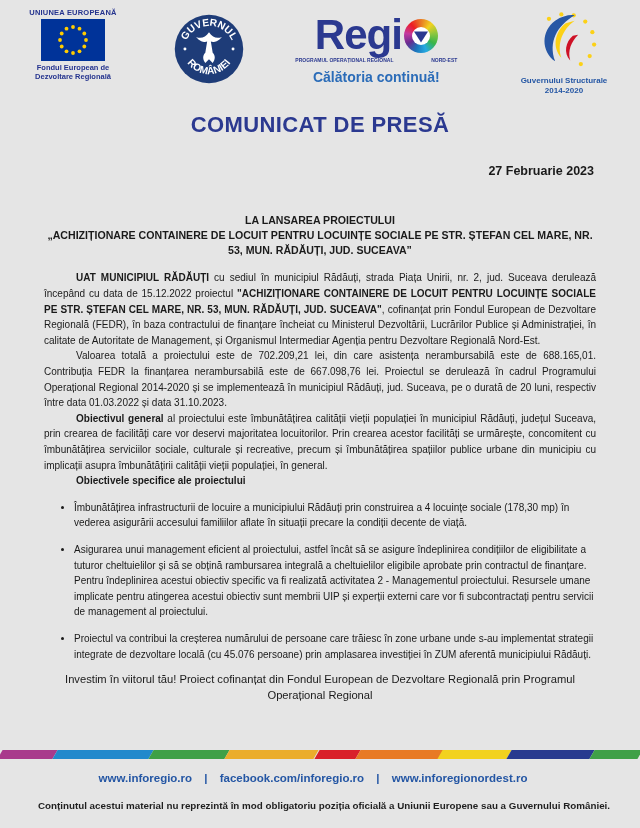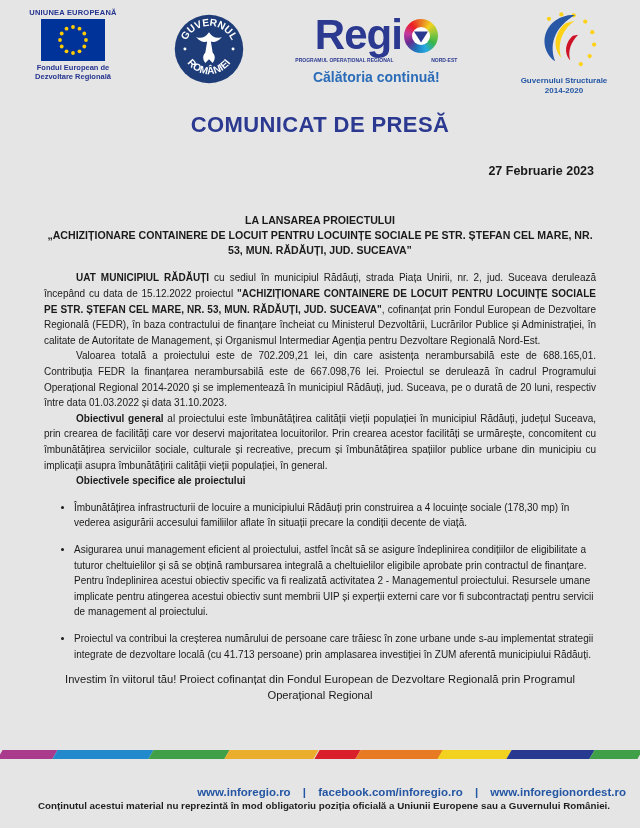--- a/index.html
+++ b/index.html
@@ -36,21 +36,21 @@
   .body-text{padding:0 44px;font-size:10px;line-height:15.6px;text-align:justify;margin-top:13px;}
   .body-text p{margin:0;text-indent:32px;}
   .obj-heading{margin:15px 0 0 0;text-indent:32px;font-weight:bold;text-align:left;}
   ul.objectives{margin:7px 0 0 0;padding-left:30px;text-align:left;}
   ul.objectives li{margin-bottom:1px;margin-top:11px;}
 
   
   .slogan{position:absolute;left:0;right:0;top:672px;text-align:center;font-size:11.2px;line-height:15.6px;padding:0 55px;}
   .stripe{position:absolute;left:0;right:0;top:750px;height:9px;display:flex;overflow:hidden;}
   .stripe-seg{height:100%;transform:skewX(-30deg);}
-  .links-bar{position:absolute;left:0;right:14px;top:772px;text-align:right;font-size:11.5px;font-weight:bold;color:#2456A4;margin-top:14px;}
+  .links-bar{position:absolute;left:0;right:14px;top:772px;text-align:center;font-size:11.5px;font-weight:bold;color:#2456A4;}
   .links-bar .sep{margin:0 9px;}
   .disclaimer{position:absolute;left:8px;right:0;top:800px;text-align:center;font-size:9.8px;font-weight:600;color:#1f1f1f;}
 </style>
 </head>
 <body>
 
 <div class="page">
 
   <header class="logo-bar">
 
@@ -148,21 +148,21 @@
 
     <p>Valoarea totală a proiectului este de 702.209,21 lei, din care asistența nerambursabilă este de 688.165,01. Contribuția FEDR la finanțarea nerambursabilă este de 667.098,76 lei. Proiectul se derulează în cadrul Programului Operațional Regional 2014-2020 și se implementează în municipiul Rădăuți, jud. Suceava, pe o durată de 20 luni, respectiv între data 01.03.2022 și data 31.10.2023.</p>
 
     <p><b>Obiectivul general</b><span> al proiectului este îmbunătățirea calității vieții populației în municipiul Rădăuți, județul Suceava, prin crearea de facilități care vor deservi majoritatea locuitorilor. Prin crearea acestor facilități se urmărește, concomitent cu îmbunătățirea serviciilor sociale, culturale și recreative, precum și îmbunătățirea spațiilor publice urbane din municipiu cu implicații asupra îmbunătățirii calității vieții populației, în general.</span></p>
 
     <p class="obj-heading">Obiectivele specifice ale proiectului</p>
 
     <ul class="objectives">
       <li>Îmbunătățirea infrastructurii de locuire a municipiului Rădăuți prin construirea a 4 locuințe sociale (178,30 mp) în vederea asigurării accesului familiilor aflate în situații precare la condiții decente de viață.</li>
       <li>Asigurarea unui management eficient al proiectului, astfel încât să se asigure îndeplinirea condițiilor de eligibilitate a tuturor cheltuielilor și să se obțină rambursarea integrală a cheltuielilor eligibile aprobate prin contractul de finanțare. Pentru îndeplinirea acestui obiectiv specific va fi realizată activitatea 2 - Managementul proiectului. Resursele umane implicate pentru atingerea acestui obiectiv sunt membrii UIP și experții externi care vor fi subcontractați pentru servicii de management al proiectului.</li>
-      <li>Proiectul va contribui la creșterea numărului de persoane care trăiesc în zone urbane unde s-au implementat strategii integrate de dezvoltare locală (cu 41.713 persoane) prin amplasarea investiției în ZUM aferentă municipiului Rădăuți.</li>
+      <li>Proiectul va contribui la creșterea numărului de persoane care trăiesc în zone urbane unde s-au implementat strategii integrate de dezvoltare locală (cu 45.076 persoane) prin amplasarea investiției în ZUM aferentă municipiului Rădăuți.</li>
     </ul>
   </div>
 
   <div class="slogan">Investim în viitorul tău! Proiect cofinanțat din Fondul European de Dezvoltare Regională prin Programul Operațional Regional</div>
 
   <div class="stripe">
       <div class="stripe-seg" style="background: rgb(169, 58, 140); flex-grow: 8;"></div>
       <div class="stripe-seg" style="background: rgb(34, 137, 204); flex-grow: 14;"></div>
       <div class="stripe-seg" style="background: rgb(63, 160, 71); flex-grow: 11;"></div>
       <div class="stripe-seg" style="background: rgb(235, 173, 44); flex-grow: 13;"></div>

